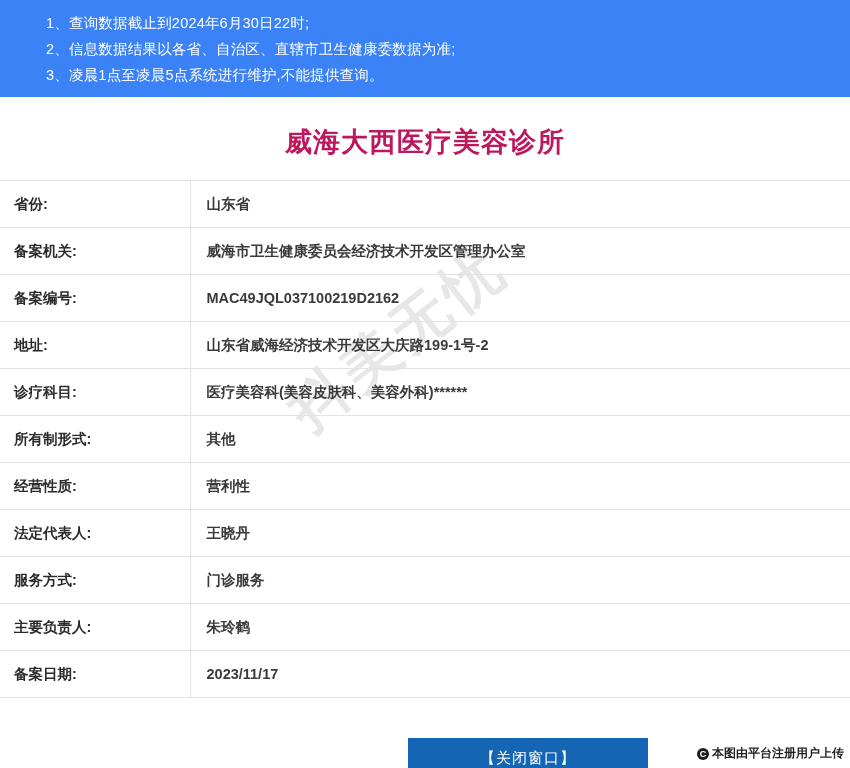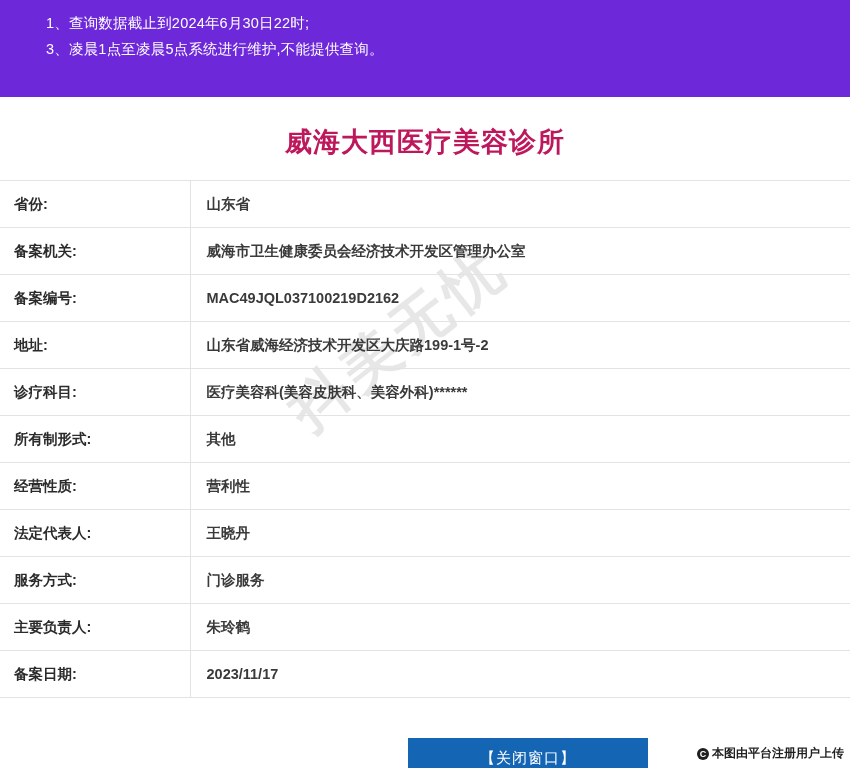--- a/index.html
+++ b/index.html
@@ -19,21 +19,21 @@
     background: #ffffff;
   }
 
   
   .notice {
     position: absolute;
     left: 0;
     top: 0;
     width: 850px;
     height: 97px;
-    background: #6d28d9;
+    background: #3b82f6;
     color: #ffffff;
     padding: 10px 0 0 0;
   }
   .notice-line {
     font-size: 14.5px;
     line-height: 26px;
     padding-left: 46px;
     letter-spacing: 0.2px;
     white-space: nowrap;
   }
@@ -140,20 +140,21 @@
     text-align: center;
   }
 </style>
 </head>
 <body>
 
 <div id="page">
 
   <div class="notice">
     <div class="notice-line">1、查询数据截止到2024年6月30日22时;</div>
+    <div class="notice-line">2、信息数据结果以各省、自治区、直辖市卫生健康委数据为准;</div>
     <div class="notice-line">3、凌晨1点至凌晨5点系统进行维护,不能提供查询。</div>
   </div>
 
   <div class="title">威海大西医疗美容诊所</div>
 
   <div class="watermark">抖美无忧</div>
 
   <table class="info-table">
     <tbody>
       <tr>

